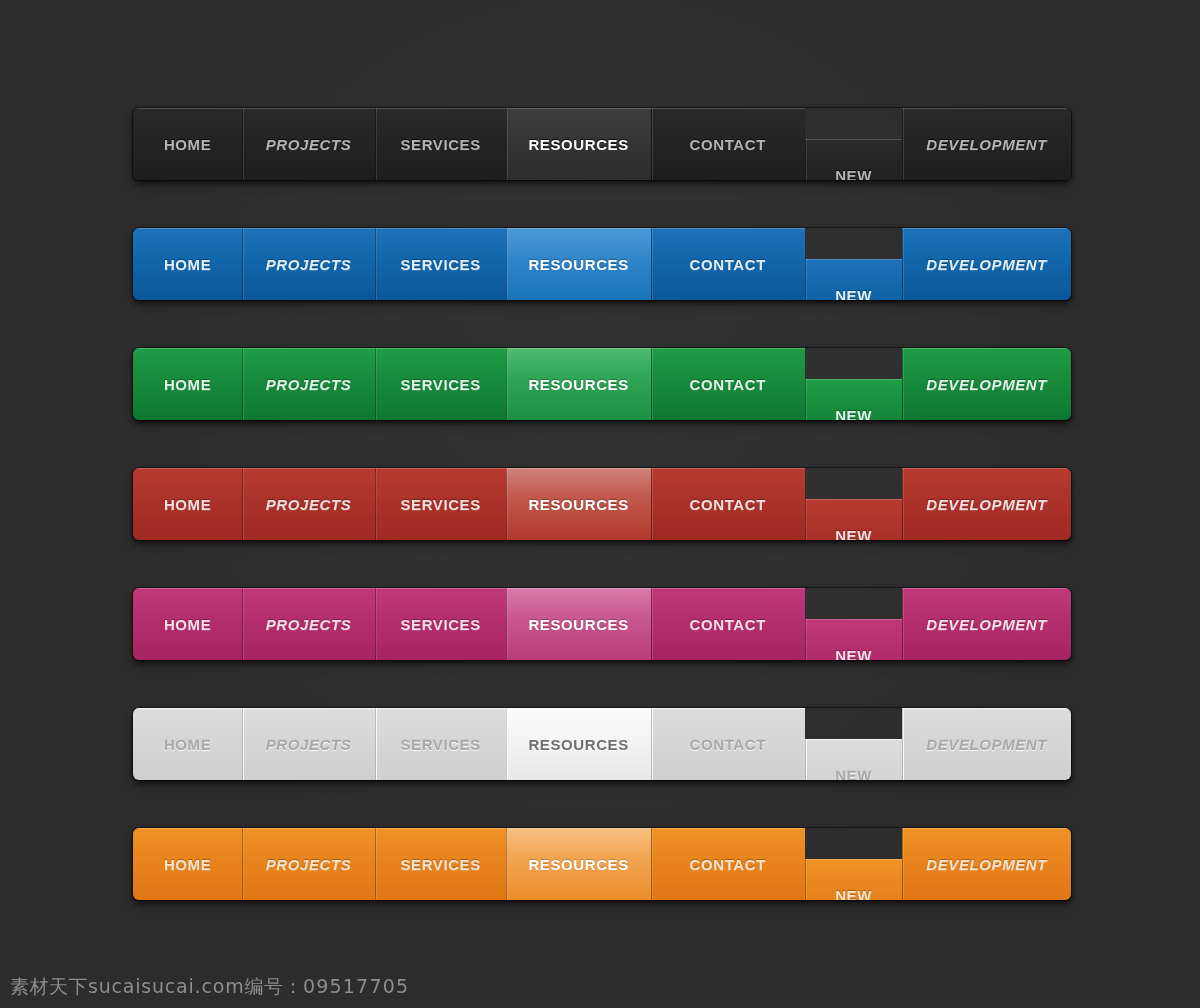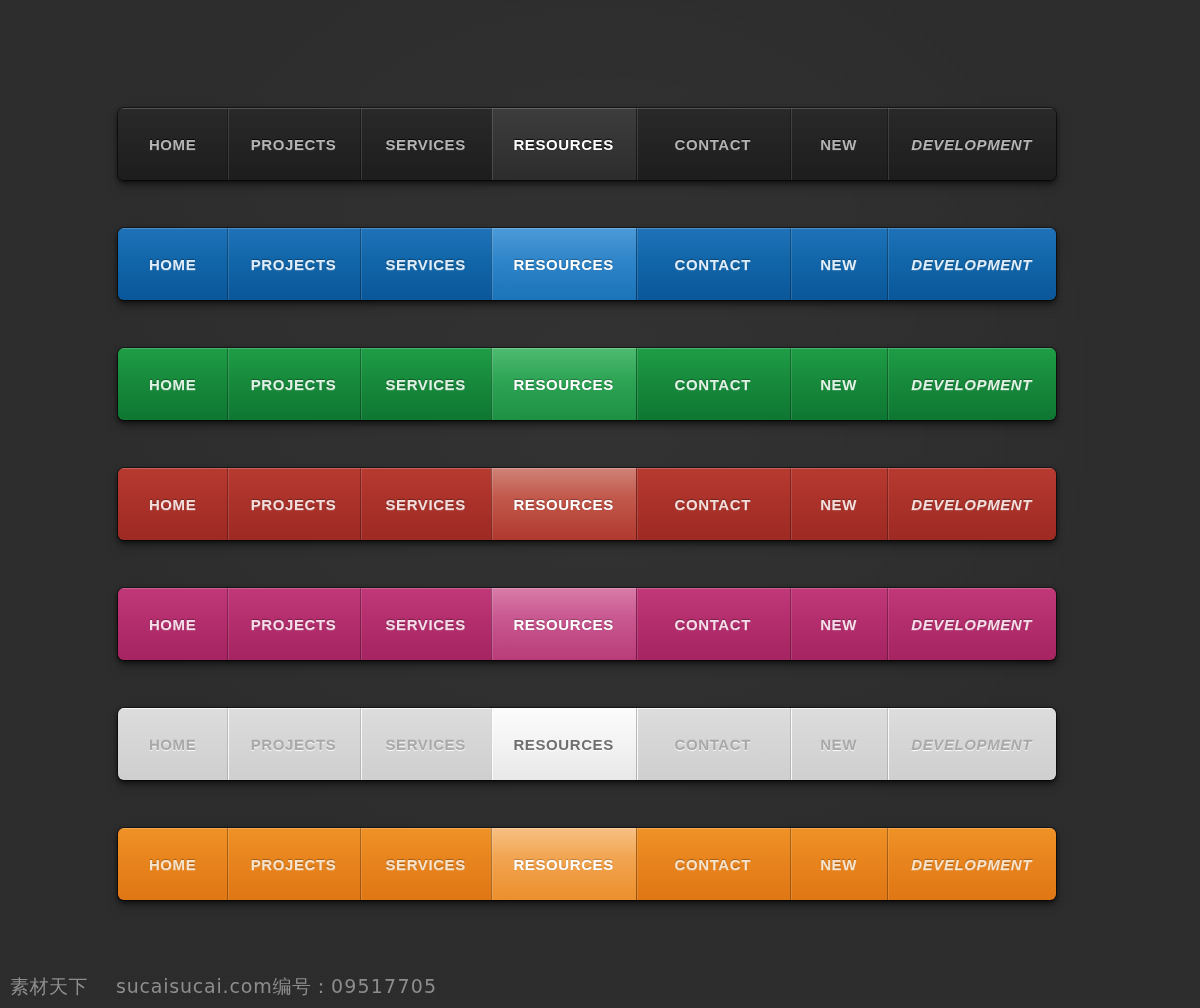--- a/index.html
+++ b/index.html
@@ -22,21 +22,21 @@
 
   #stage {
     position: absolute;
     left: 0; top: 0;
     width: 1200px;
     height: 1008px;
   }
 
   .menu-bar {
     position: absolute;
-    left: 118px;
+    left: 133px;
     width: 938px;
     height: 72px;
     border-radius: 6px;
     display: flex;
     overflow: hidden;
     box-shadow:
       0 2px 4px rgba(0,0,0,0.55),
       0 5px 9px rgba(0,0,0,0.40),
       0 0 0 1px rgba(0,0,0,0.45);
   }
@@ -72,25 +72,25 @@
     left: 0; top: 0; bottom: 0;
     width: 2px;
     background: linear-gradient(to right,
       rgba(0,0,0,0.30) 0px, rgba(0,0,0,0.30) 1px,
       rgba(255,255,255,0.12) 1px, rgba(255,255,255,0.12) 2px);
     pointer-events: none;
   }
 
   
   .w-home        { width: 112px; }
-  .w-projects    { width: 136px; }
+  .w-projects    { width: 136px; font-style: italic; }
   .w-services    { width: 135px; }
   .w-resources   { width: 148px; }
   .w-contact     { width: 158px; }
-  .w-new         { width: 100px; }
+  .w-new         { width: 100px; margin-top: 31px; }
   .w-development { width: 173px; font-style: italic; }
 
   
   .bar-dark .menu-item {
     background: linear-gradient(to bottom, #292929 0%, #232323 50%, #1d1d1d 100%);
     color: #b4b4b4;
     text-shadow: 0 -1px 0 rgba(0,0,0,0.85), 0 1px 1px rgba(255,255,255,0.07);
   }
   .bar-dark .menu-item.active {
     background: linear-gradient(to bottom, #3d3d3d 0%, #343434 55%, #2c2c2c 100%);
@@ -192,21 +192,21 @@
     bottom: 8px;
     display: flex;
     align-items: baseline;
     gap: 0;
     color: #8d8d8d;
     font-size: 19px;
     font-family: "DejaVu Sans", sans-serif;
     letter-spacing: 0.5px;
     white-space: nowrap;
   }
-  #watermark .wm-site { letter-spacing: 0.8px; margin-left: 28px; }
+  #watermark .wm-site { letter-spacing: 0.8px; }
   #watermark .wm-num  { letter-spacing: 1.2px; }
 </style>
 </head>
 <body>
 
 <div id="stage">
 
   <nav class="menu-bar bar-dark row-0">
     <div class="menu-item w-home">
         <span>HOME</span>

